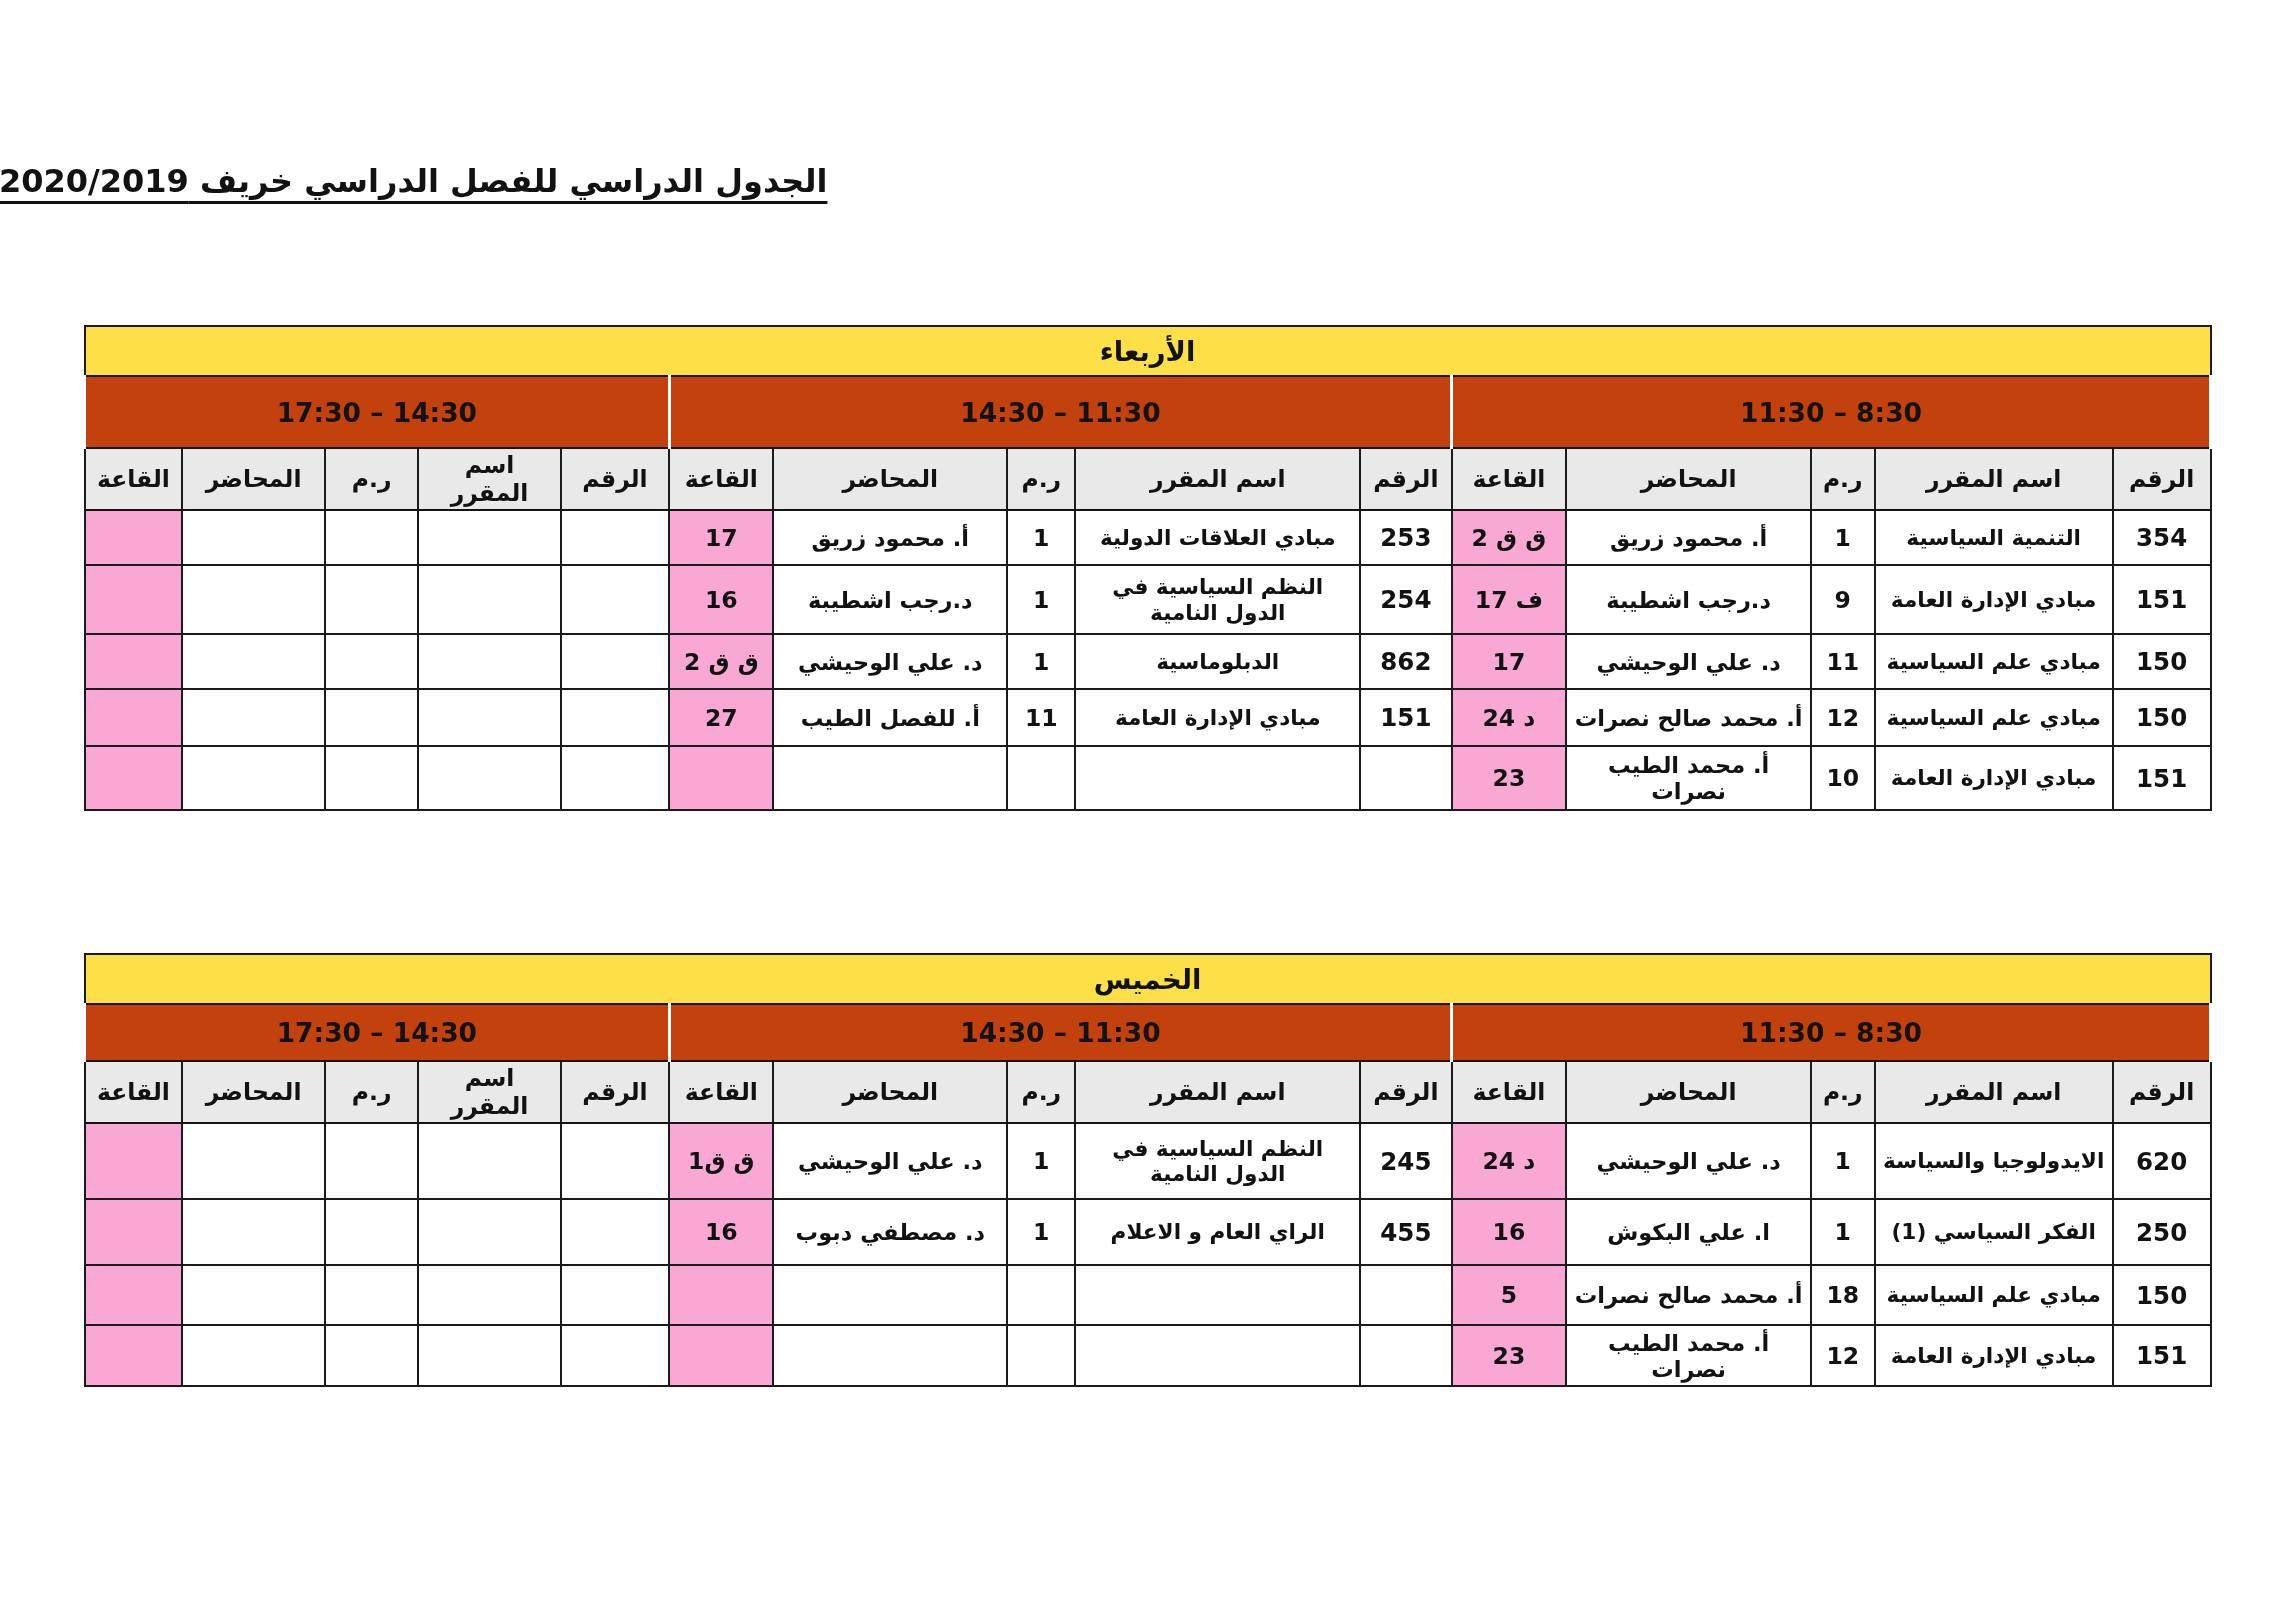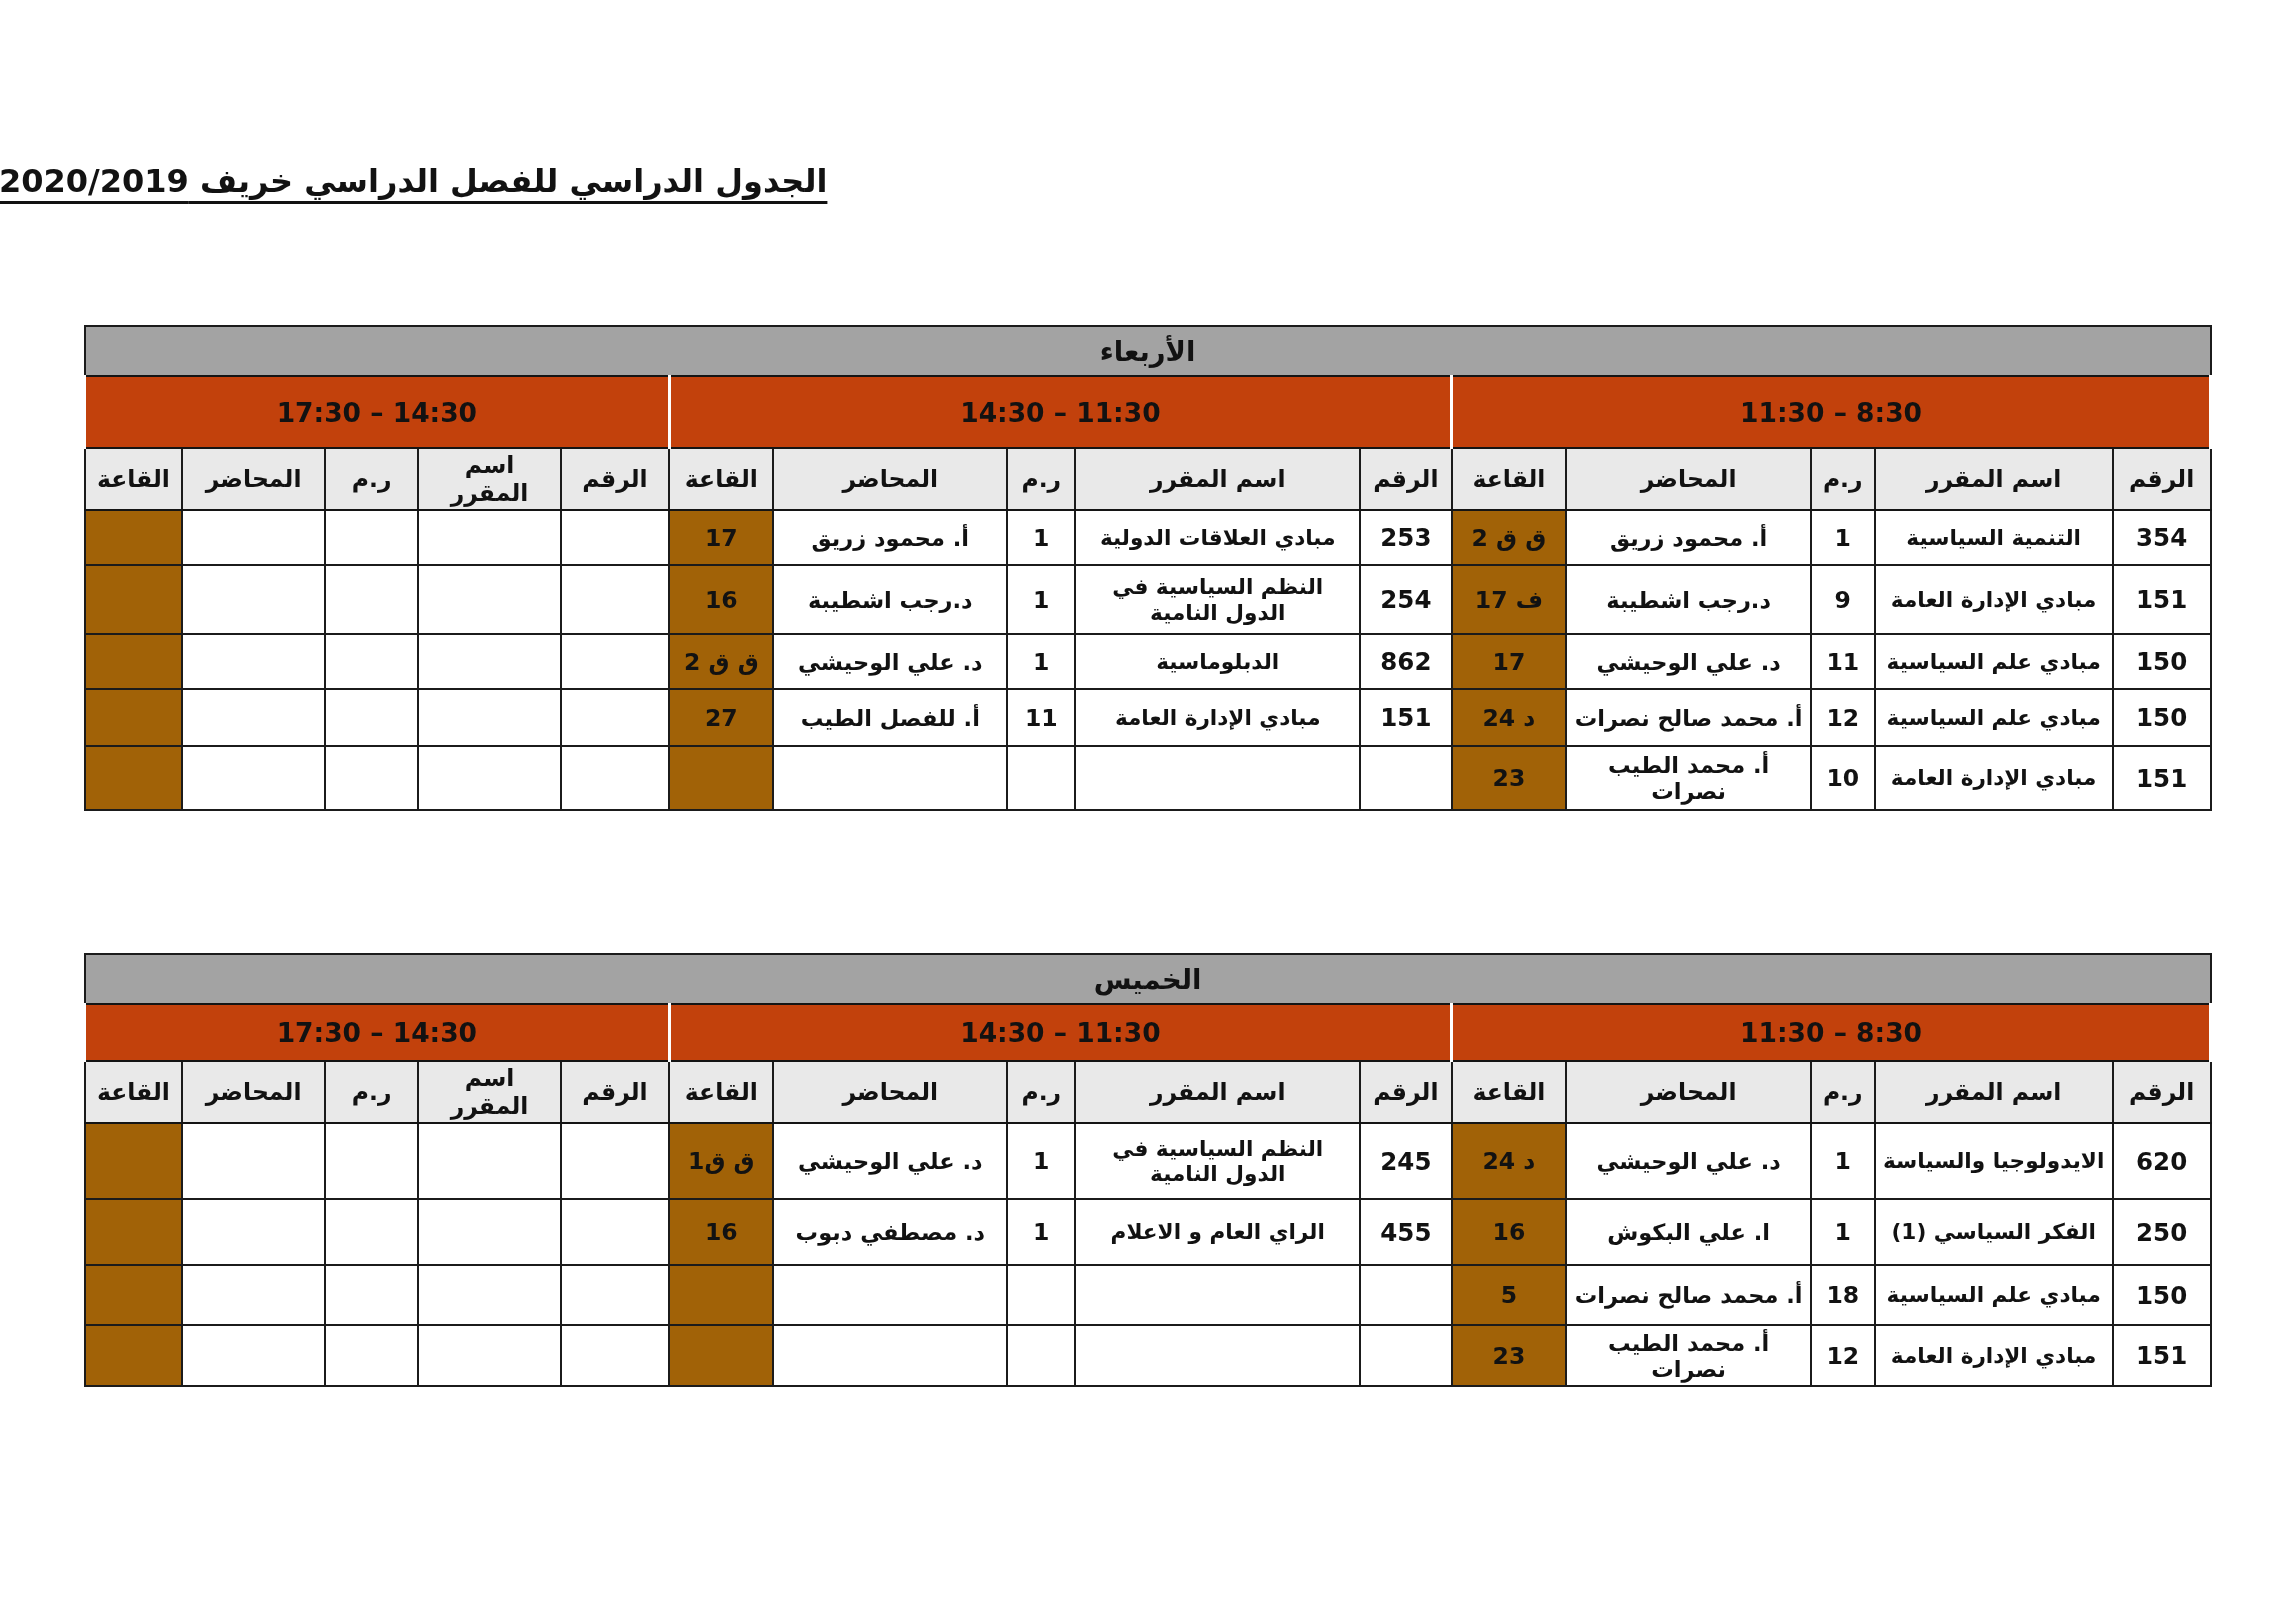--- a/index.html
+++ b/index.html
@@ -32,21 +32,21 @@
   #wed-table{margin:125px 80px 0 83px;}
   #thu-table{margin:142px 80px 0 83px;}
   th,td{
     border:2px solid #1b1b1b;
     text-align:center;
     vertical-align:middle;
     padding:2px 3.9px;
     overflow:hidden;
   }
   tr.day-row th{
-    background:#a3a3a3;
+    background:#fde047;
     font-size:27.4px;
     height:44px;
     border-bottom:2.9px solid #141414;
   }
   tr.time-row th{
     background:#c2410c;
     font-size:26.5px;
     border-left:3.9px solid #ffffff;
     border-right:3.9px solid #ffffff;
     border-top:2px solid #141414;
@@ -57,21 +57,21 @@
   tr.head-row th{
     background:#e9e9e9;
     font-size:23.5px;
     height:53px;
     border-bottom:2.9px solid #141414;
   }
   td{font-size:23.5px;background:#ffffff;}
   td.c-num{font-size:24.5px;}
   td.c-course{font-size:21.6px;line-height:1.18;}
   td.c-lect{font-size:22.5px;}
-  td.c-hall{background:#a16207;font-size:23.5px;}
+  td.c-hall{background:#f9a8d4;font-size:23.5px;}
   #wed-body tr:nth-child(1){height:55px;}
   #wed-body tr:nth-child(2){height:69px;}
   #wed-body tr:nth-child(3){height:55px;}
   #wed-body tr:nth-child(4){height:57px;}
   #wed-body tr:nth-child(5){height:64px;}
   #thu-body tr:nth-child(1){height:76px;}
   #thu-body tr:nth-child(2){height:66px;}
   #thu-body tr:nth-child(3){height:60px;}
   #thu-body tr:nth-child(4){height:61px;}
   .ltr{direction:ltr;unicode-bidi:isolate;}

